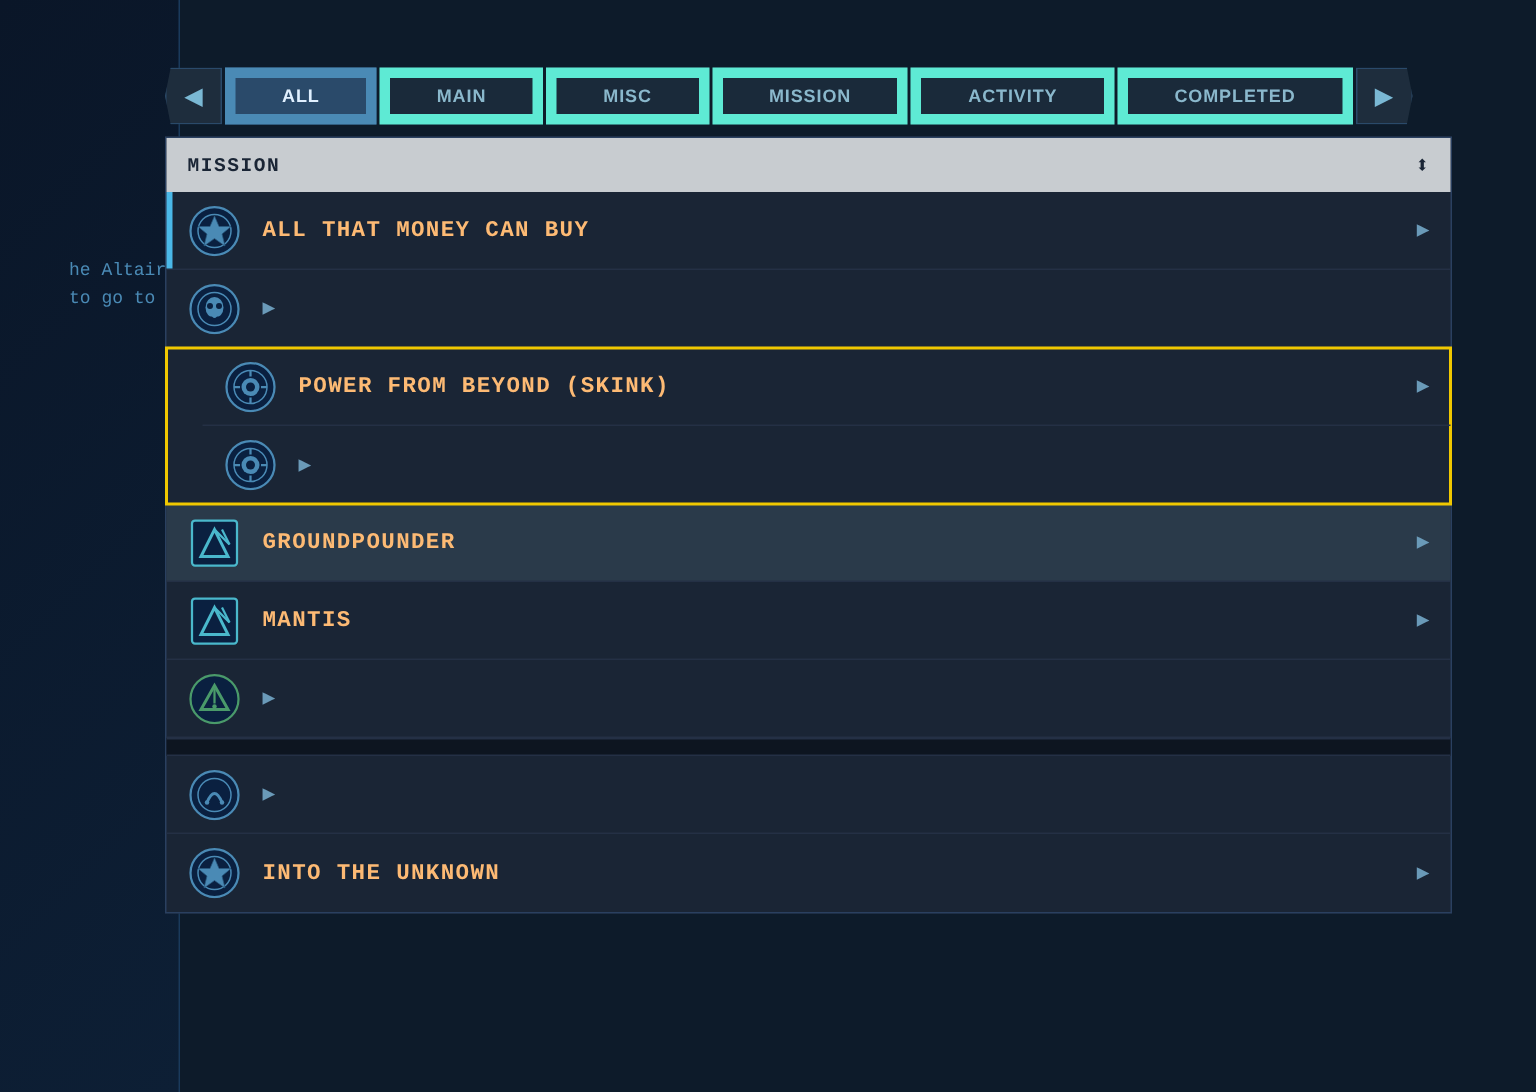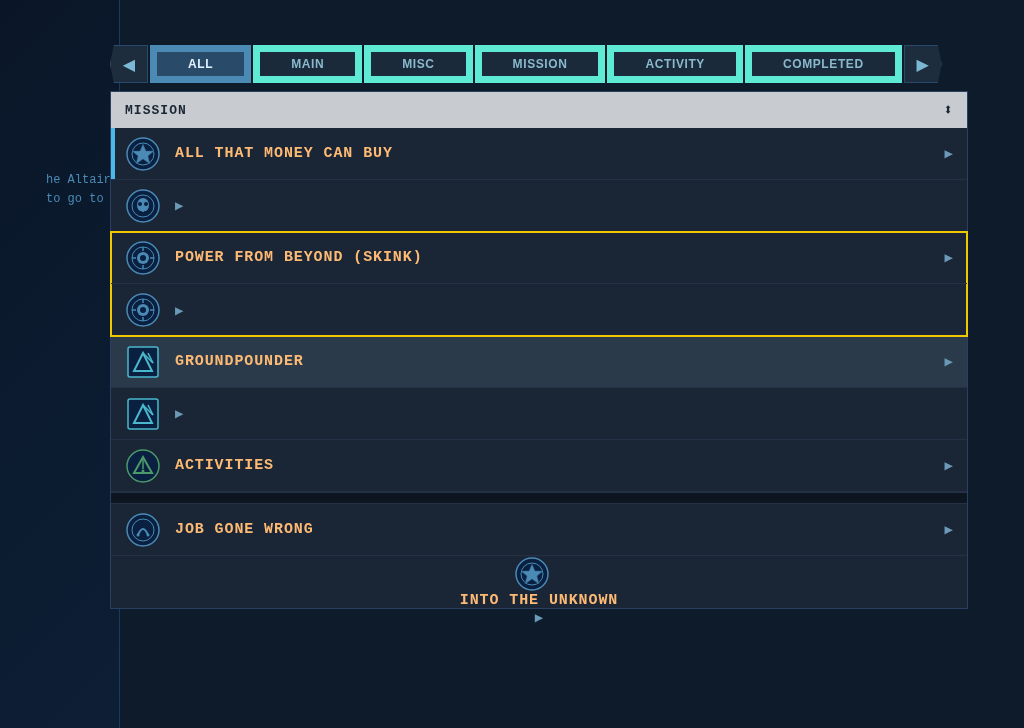--- a/index.html
+++ b/index.html
@@ -234,21 +234,21 @@
           <ellipse cx="17" cy="16" rx="6" ry="7" fill="#4a8ab5"></ellipse>
           <rect x="13" y="22" width="3" height="3" rx="1" fill="#0a2040"></rect>
           <rect x="18" y="22" width="3" height="3" rx="1" fill="#0a2040"></rect>
           <circle cx="14" cy="15" r="2" fill="#0a2040"></circle>
           <circle cx="20" cy="15" r="2" fill="#0a2040"></circle>
         </svg>
       </div>
       <span class="arrow-right">▶</span>
     </div>
 
-    <div style="position:relative; outline: 2px solid #f0c800; outline-offset: -1px; z-index: 5;">
+    <div style="position:relative; outline: 2px solid #f0c800; outline-offset: -1px; z-index: 5; padding-left: 24px;">
 
       <div class="mission-row" style="border-bottom: 1px solid #243045;">
         <div class="mission-icon">
           <svg width="34" height="34" viewBox="0 0 34 34">
             <circle cx="17" cy="17" r="16" fill="#0a2040" stroke="#4a8ab5" stroke-width="1.5"></circle>
             <circle cx="17" cy="17" r="11" fill="none" stroke="#4a8ab5" stroke-width="1"></circle>
             <circle cx="17" cy="17" r="6" fill="#4a8ab5"></circle>
             <circle cx="17" cy="17" r="3" fill="#0a2040"></circle>
             <line x1="17" y1="6" x2="17" y2="10" stroke="#4a8ab5" stroke-width="1.5"></line>
             <line x1="17" y1="24" x2="17" y2="28" stroke="#4a8ab5" stroke-width="1.5"></line>
@@ -292,53 +292,52 @@
 
     <div class="mission-row">
       <div class="mission-icon">
         <svg width="34" height="34" viewBox="0 0 34 34">
           <rect x="2" y="2" width="30" height="30" rx="2" fill="#0a2040" stroke="#4ab8cc" stroke-width="1.5"></rect>
           <polygon points="8,26 17,8 26,26" fill="none" stroke="#4ab8cc" stroke-width="2"></polygon>
           <line x1="17" y1="8" x2="27" y2="18" stroke="#4ab8cc" stroke-width="1.5"></line>
           <line x1="22" y1="8" x2="27" y2="18" stroke="#4ab8cc" stroke-width="1.5"></line>
         </svg>
       </div>
+      <span class="mission-name">MANTIS</span>
       <span class="arrow-right">▶</span>
     </div>
 
     <div class="mission-row">
       <div class="mission-icon">
         <svg width="34" height="34" viewBox="0 0 34 34">
           <circle cx="17" cy="17" r="16" fill="#0a2040" stroke="#4a9a6a" stroke-width="1.5"></circle>
           <polygon points="17,8 26,24 8,24" fill="none" stroke="#4a9a6a" stroke-width="2"></polygon>
           <line x1="17" y1="10" x2="17" y2="20" stroke="#4a9a6a" stroke-width="1.5"></line>
           <circle cx="17" cy="22" r="1.5" fill="#4a9a6a"></circle>
         </svg>
       </div>
-      <span class="mission-name">ACTIVITIES</span>
       <span class="arrow-right">▶</span>
     </div>
 
     <div class="separator"></div>
 
     <div class="mission-row">
       <div class="mission-icon">
         <svg width="34" height="34" viewBox="0 0 34 34">
           <circle cx="17" cy="17" r="16" fill="#0a2040" stroke="#4a8ab5" stroke-width="1.5"></circle>
           <circle cx="17" cy="17" r="11" fill="none" stroke="#4a8ab5" stroke-width="1"></circle>
           <path d="M12,22 Q17,10 22,22" fill="none" stroke="#4a8ab5" stroke-width="2"></path>
           <circle cx="12" cy="22" r="1.5" fill="#4a8ab5"></circle>
           <circle cx="22" cy="22" r="1.5" fill="#4a8ab5"></circle>
         </svg>
       </div>
-      <span class="mission-name">JOB GONE WRONG</span>
-      <span class="arrow-right">▶</span>
-    </div>
-
-    <div class="mission-row" style="border-bottom: none; flex-direction: column;">
+      <span class="arrow-right">▶</span>
+    </div>
+
+    <div class="mission-row" style="border-bottom: none;">
       <div class="mission-icon">
         <svg width="34" height="34" viewBox="0 0 34 34">
           <circle cx="17" cy="17" r="16" fill="#0a2040" stroke="#4a8ab5" stroke-width="1.5"></circle>
           <circle cx="17" cy="17" r="11" fill="none" stroke="#4a8ab5" stroke-width="1"></circle>
           <polygon points="17,7 20,14 28,14 22,19 24,27 17,22 10,27 12,19 6,14 14,14" fill="#4a8ab5" stroke="#2a5a80" stroke-width="0.5"></polygon>
         </svg>
       </div>
       <span class="mission-name">INTO THE UNKNOWN</span>
       <span class="arrow-right">▶</span>
     </div>

